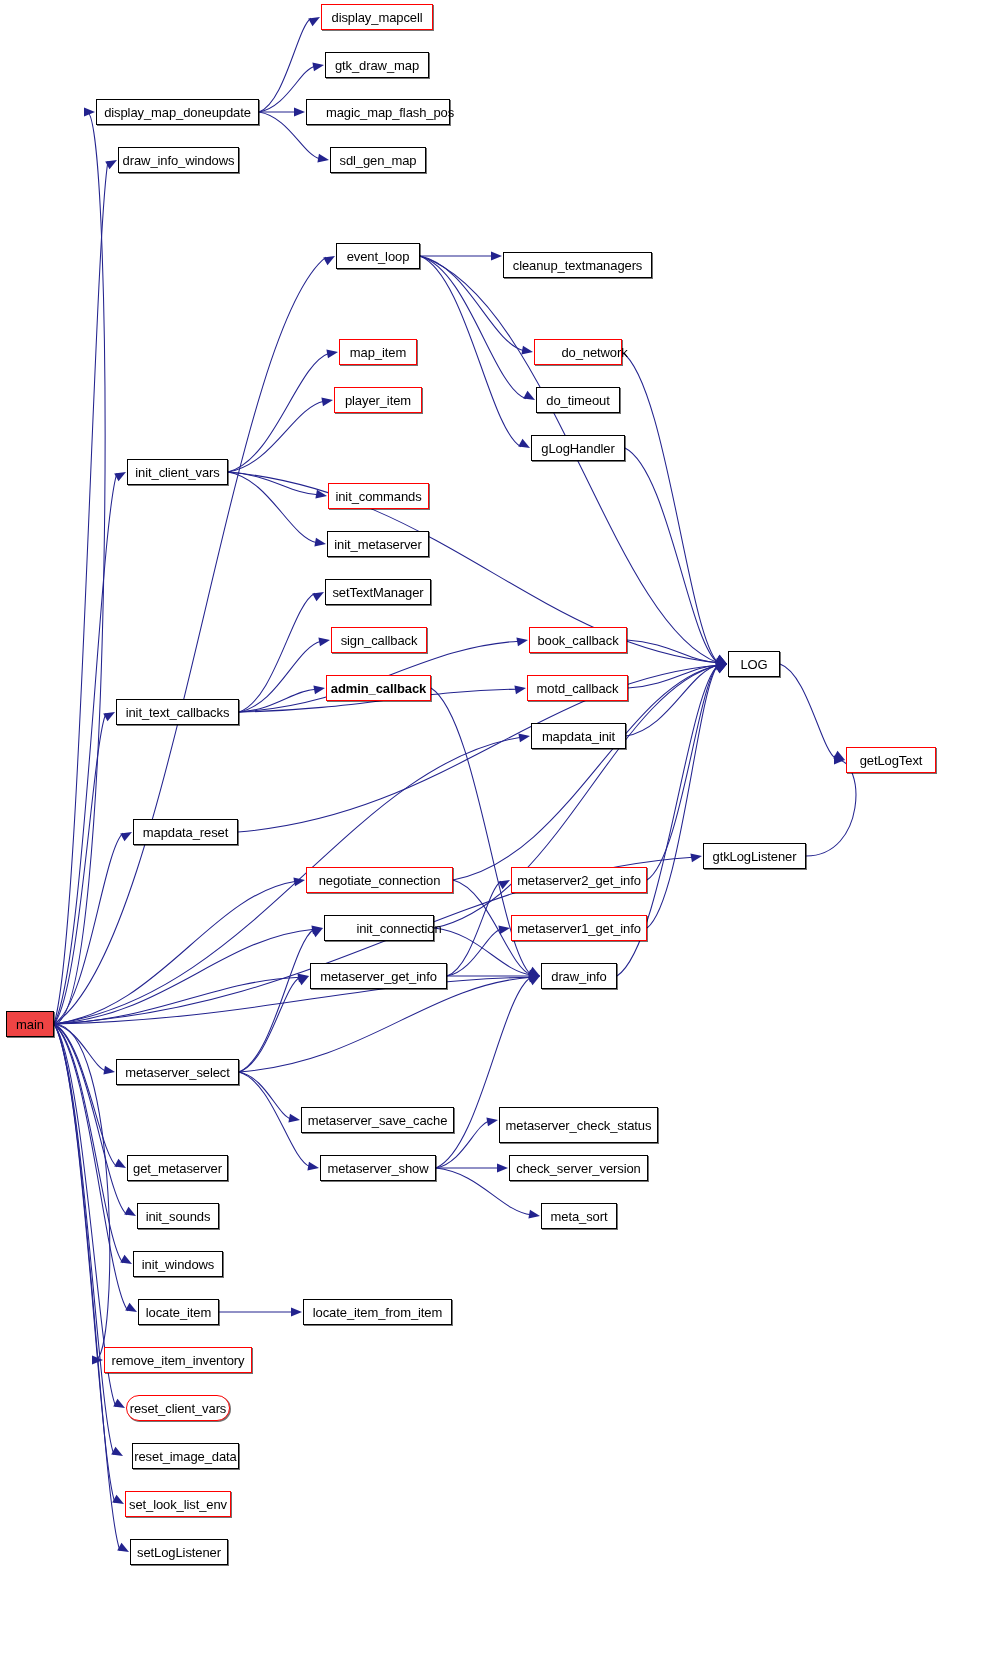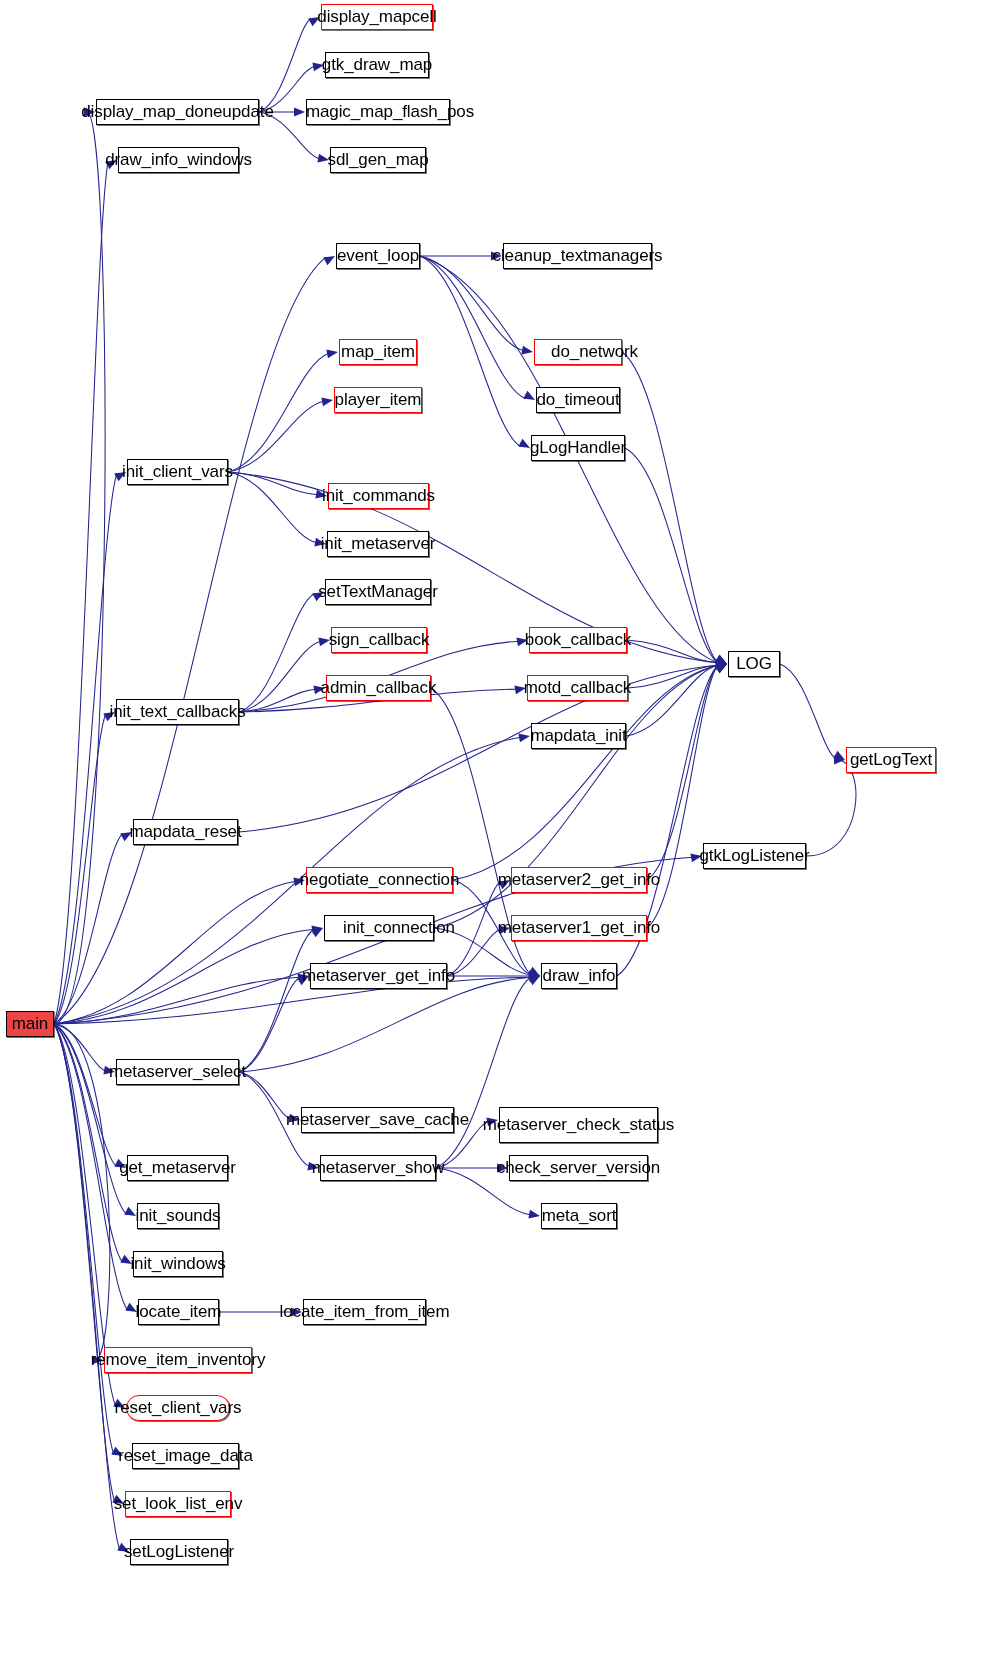--- a/index.html
+++ b/index.html
@@ -5,21 +5,21 @@
   html,body{margin:0;padding:0;background:#ffffff;}
   body{font-family:"Liberation Sans", sans-serif;}
   #canvas{position:relative;width:992px;height:1659px;background:#fff;overflow:hidden;}
   svg#edges{position:absolute;left:0;top:0;width:992px;height:1659px;}
   .node{
     position:absolute;
     box-sizing:border-box;
     background:#ffffff;
     border:1px solid #000000;
     display:flex;align-items:center;justify-content:center;
-    font-size:17px;
+    font-size:13px;
     color:#000000;
     white-space:nowrap;
     letter-spacing:-0.1px;
     box-shadow:1px 1px 0 rgba(0,0,0,0.55);
   }
   .node.red{border-color:#ff0000;}
   .node.current{background:#ef4444;border-color:#000;}
   .edge{fill:none;stroke:#23238e;stroke-width:1.05px;}
   .arrowfill{fill:#23238e;stroke:none;}
 </style>
@@ -184,21 +184,21 @@
       </div>
       <div class="node" style="left: 118px; top: 147px; width: 121px; height: 26px;">
         <span>draw_info_windows</span>
       </div>
       <div class="node" style="left: 330px; top: 147px; width: 96px; height: 26px;">
         <span>sdl_gen_map</span>
       </div>
       <div class="node" style="left: 336px; top: 243px; width: 84px; height: 26px;">
         <span>event_loop</span>
       </div>
-      <div class="node" style="left: 503px; top: 243px; width: 149px; height: 26px;">
+      <div class="node" style="left: 503px; top: 252px; width: 149px; height: 26px;">
         <span>cleanup_textmanagers</span>
       </div>
       <div class="node red" style="left: 339px; top: 339px; width: 78px; height: 26px;">
         <span>map_item</span>
       </div>
       <div class="node red" style="left: 534px; top: 339px; width: 88px; height: 26px; padding-left: 33px;">
         <span>do_network</span>
       </div>
       <div class="node red" style="left: 334px; top: 387px; width: 88px; height: 26px;">
         <span>player_item</span>
@@ -223,21 +223,21 @@
       </div>
       <div class="node red" style="left: 331px; top: 627px; width: 96px; height: 26px;">
         <span>sign_callback</span>
       </div>
       <div class="node red" style="left: 529px; top: 627px; width: 98px; height: 26px;">
         <span>book_callback</span>
       </div>
       <div class="node" style="left: 728px; top: 651px; width: 52px; height: 26px;">
         <span>LOG</span>
       </div>
-      <div class="node red" style="left: 326px; top: 675px; width: 105px; height: 26px;">
+      <div class="node red" style="left: 326px; top: 675px; width: 105px; height: 26px; font-weight: bold;">
         <span>admin_callback</span>
       </div>
       <div class="node red" style="left: 527px; top: 675px; width: 101px; height: 26px;">
         <span>motd_callback</span>
       </div>
       <div class="node" style="left: 116px; top: 699px; width: 123px; height: 26px;">
         <span>init_text_callbacks</span>
       </div>
       <div class="node" style="left: 531px; top: 723px; width: 95px; height: 26px;">
         <span>mapdata_init</span>
@@ -295,21 +295,21 @@
       </div>
       <div class="node" style="left: 541px; top: 1203px; width: 76px; height: 26px;">
         <span>meta_sort</span>
       </div>
       <div class="node" style="left: 133px; top: 1251px; width: 90px; height: 26px;">
         <span>init_windows</span>
       </div>
       <div class="node" style="left: 138px; top: 1299px; width: 81px; height: 26px;">
         <span>locate_item</span>
       </div>
-      <div class="node" style="left: 303px; top: 1299px; width: 123px; height: 26px;">
+      <div class="node" style="left: 303px; top: 1299px; width: 149px; height: 26px;">
         <span>locate_item_from_item</span>
       </div>
       <div class="node red" style="left: 104px; top: 1347px; width: 148px; height: 26px;">
         <span>remove_item_inventory</span>
       </div>
       <div class="node red" style="left: 126px; top: 1395px; width: 104px; height: 26px; border-radius: 13px;">
         <span>reset_client_vars</span>
       </div>
       <div class="node" style="left: 132px; top: 1443px; width: 107px; height: 26px;">
         <span>reset_image_data</span>

